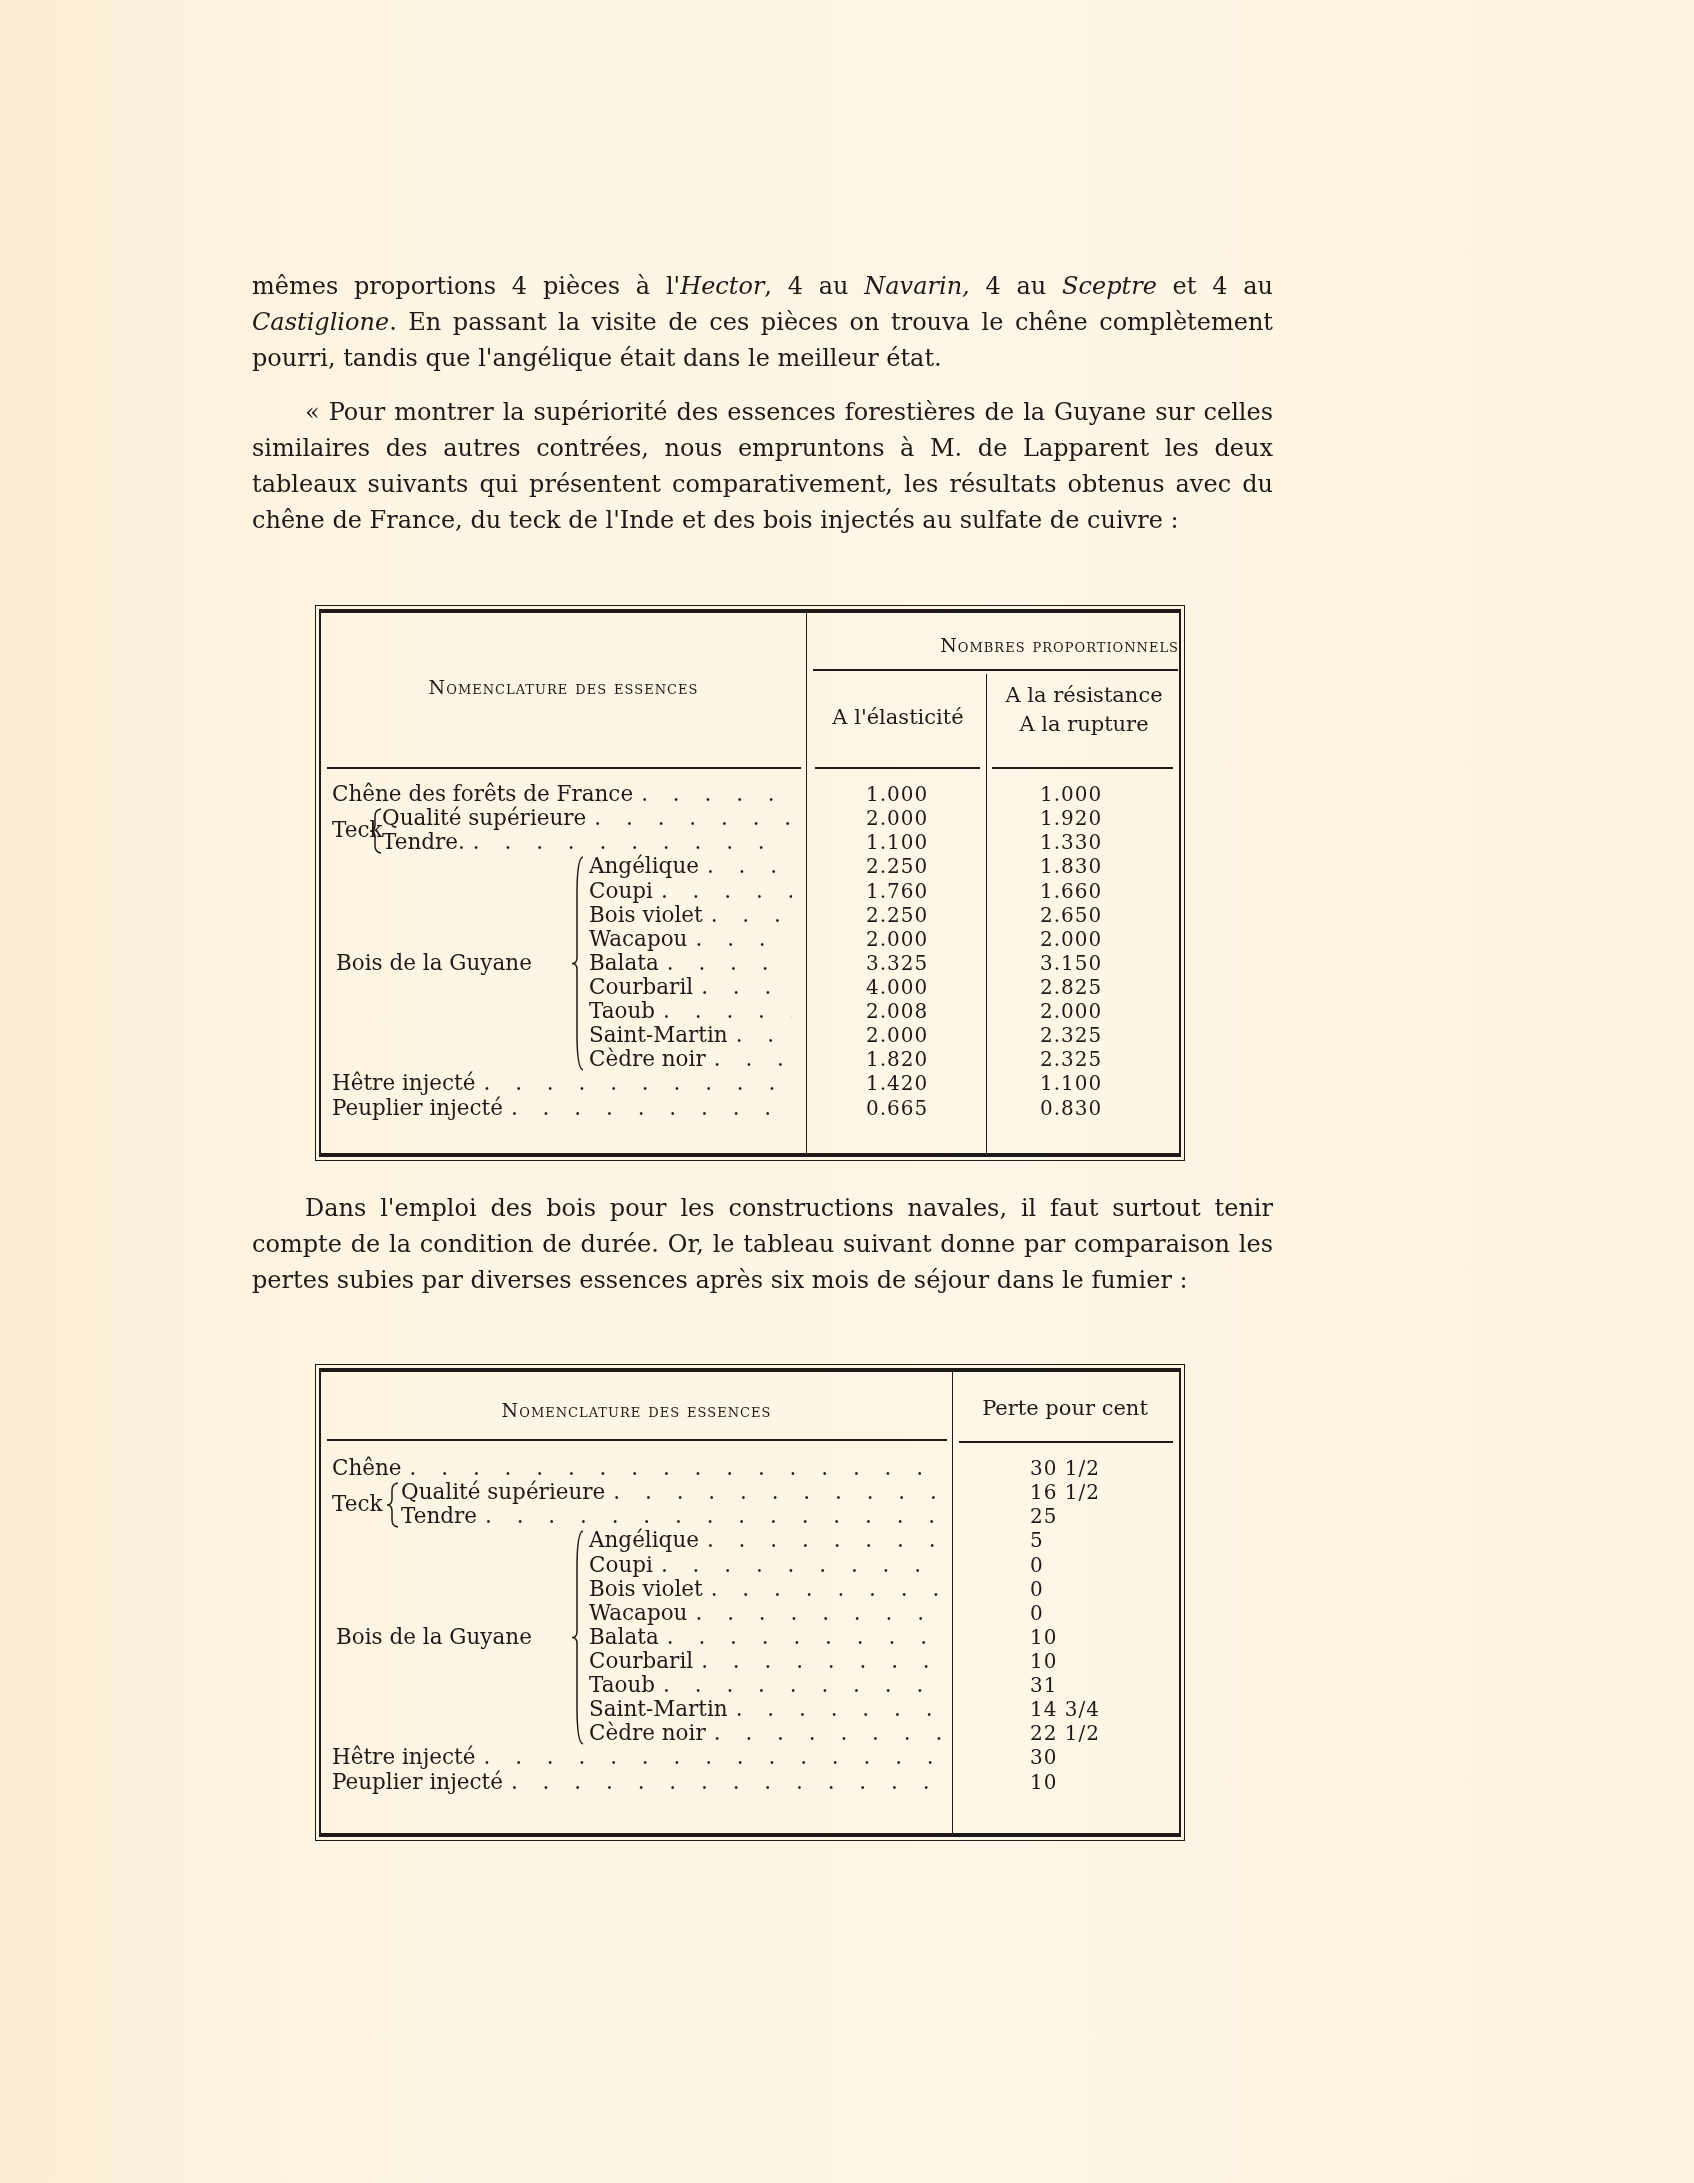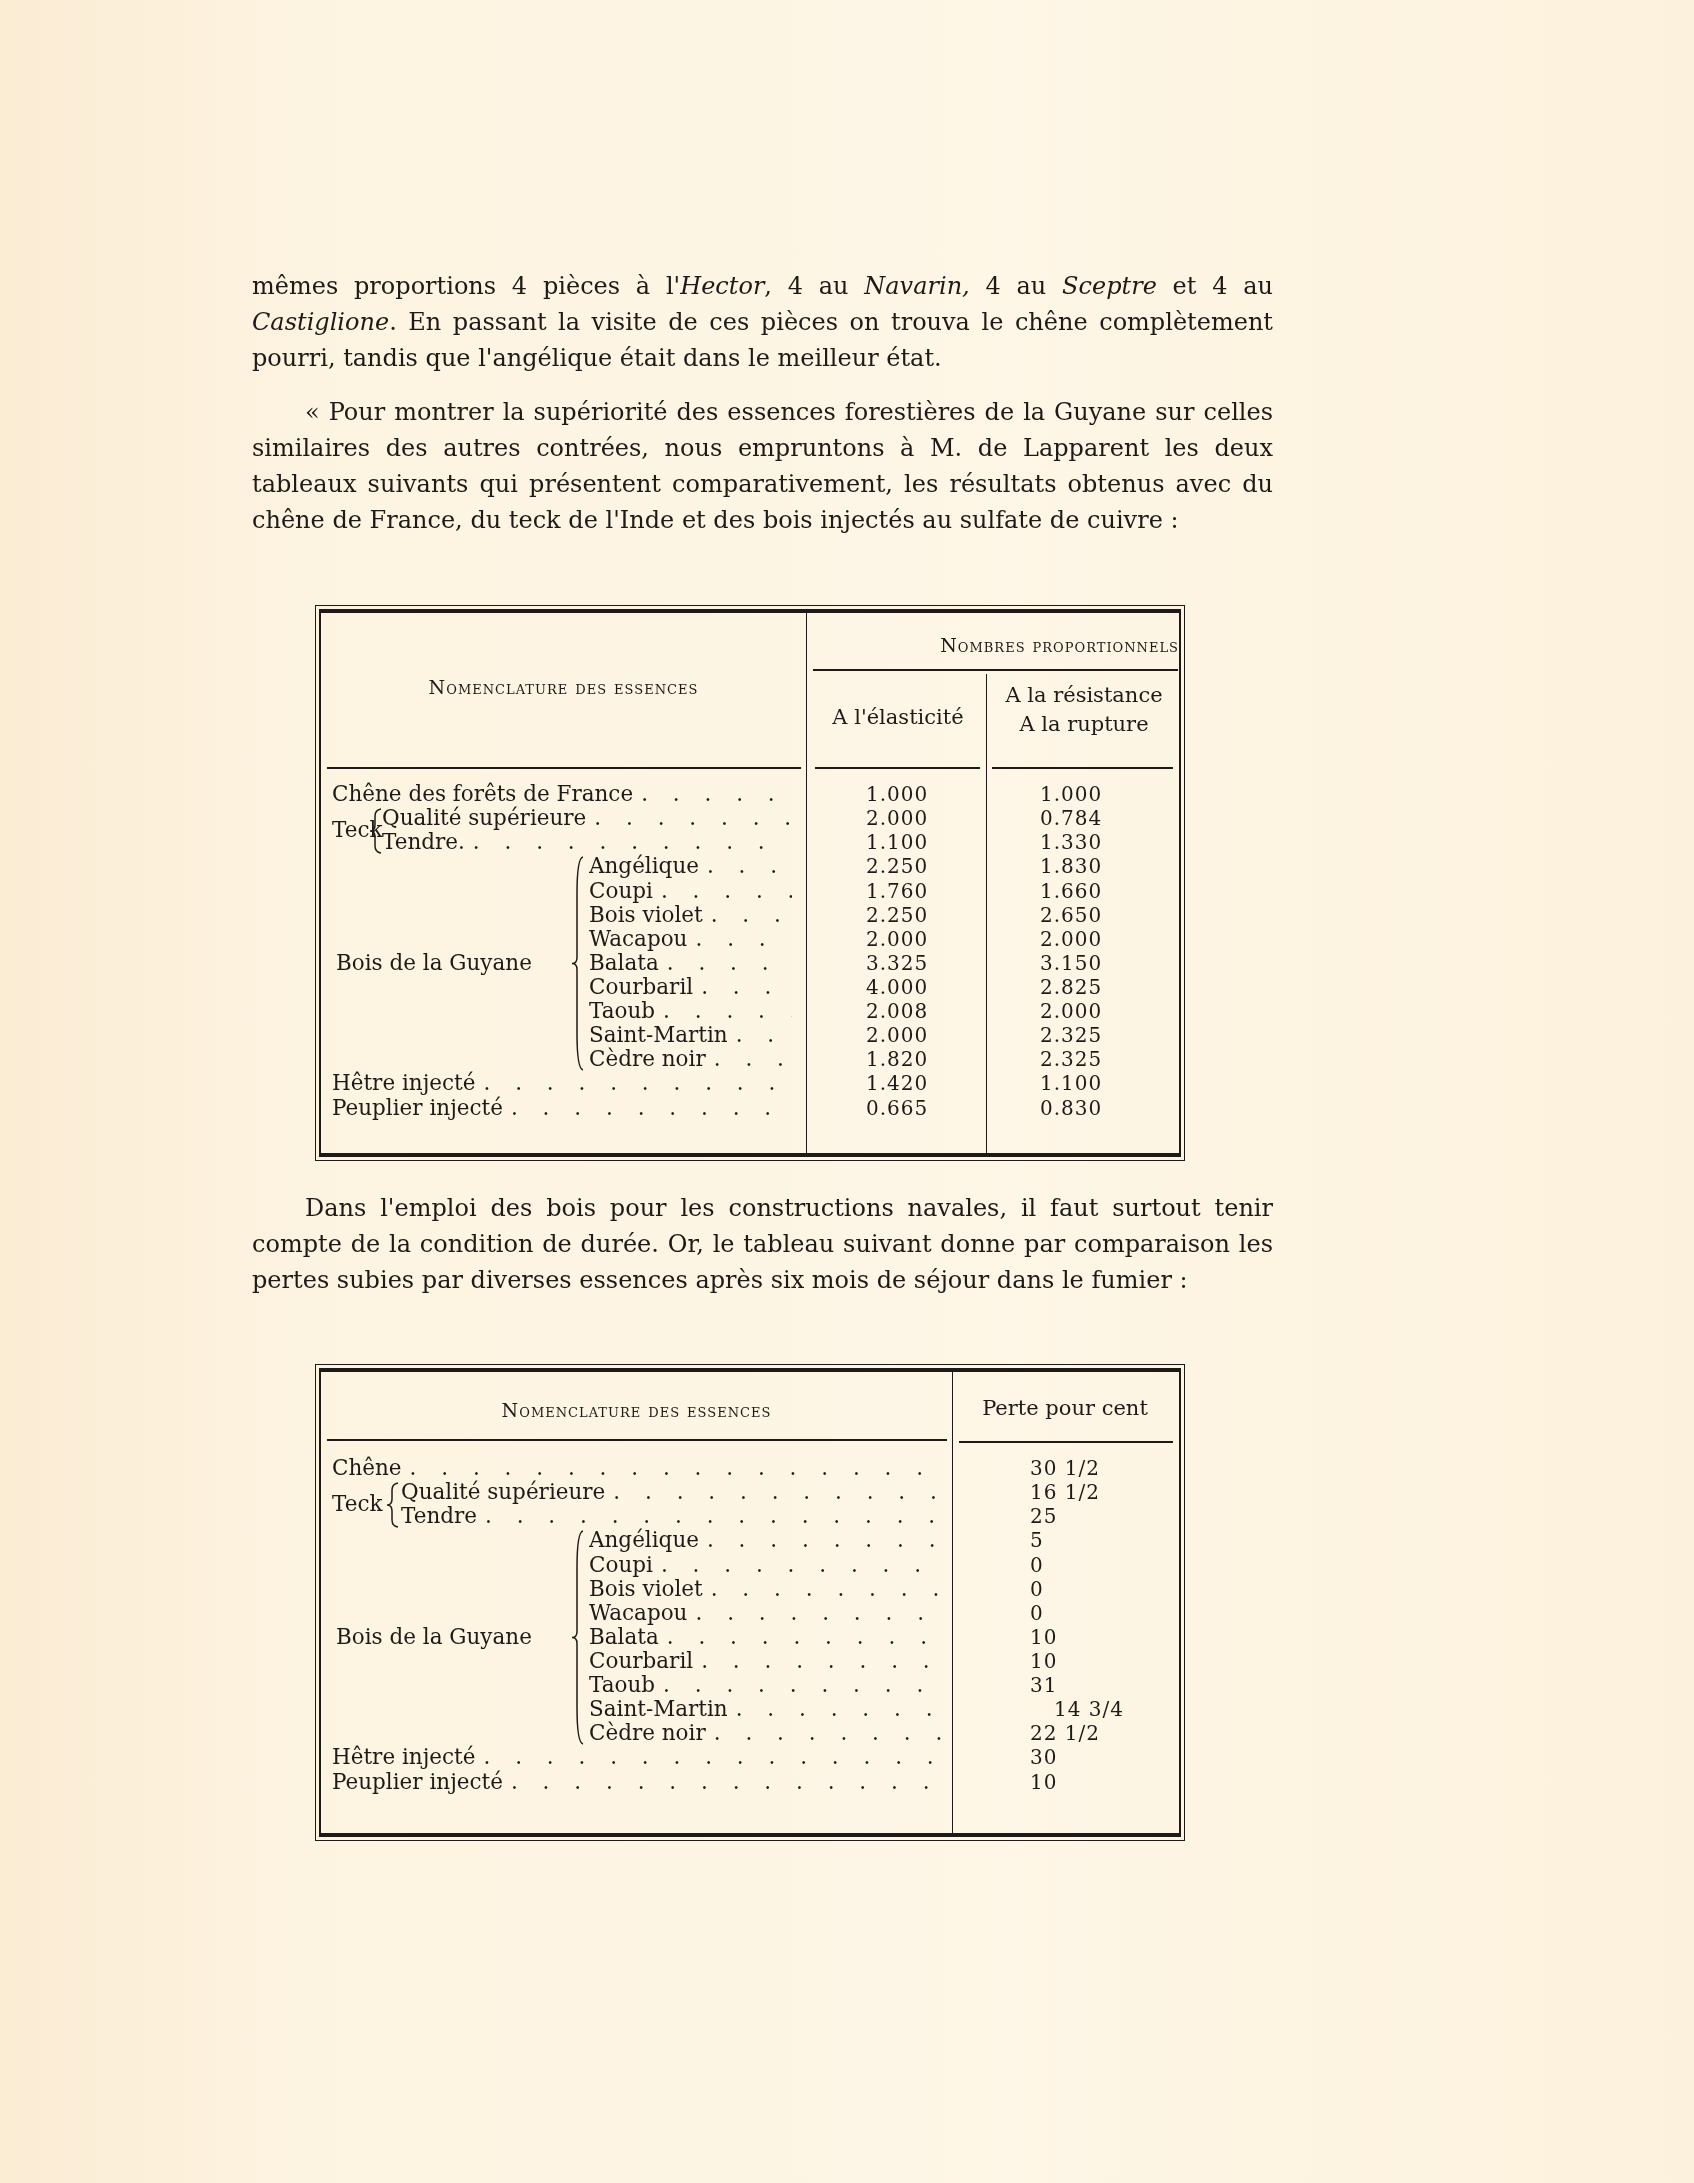--- a/index.html
+++ b/index.html
@@ -86,21 +86,21 @@
     <div class="hd" style="left:488px; width:178px; top:90px; font-size:21px;">A l'élasticité</div>
     <div class="hd" style="left:668px; width:190px; top:68px; font-size:21px;">A la résistance</div>
     <div class="hd" style="left:668px; width:190px; top:97px; font-size:21px;">A la rupture</div>
 
     <div id="t1-body">
         <div class="row" style="left: 11px; top: 169px; max-width: 459px; overflow: hidden;"><span>Chêne des forêts de France</span><span class="dots" style="margin-left:8px;">. . . . . .</span></div>
         <div class="num" style="left:545px; top:169px;">1.000</div>
         <div class="num" style="left:719px; top:169px;">1.000</div>
         <div class="row" style="left: 61px; top: 193px; max-width: 409px; overflow: hidden;"><span>Qualité supérieure</span><span class="dots" style="margin-left:8px;">. . . . . . .</span></div>
         <div class="num" style="left:545px; top:193px;">2.000</div>
-        <div class="num" style="left:719px; top:193px;">0.784</div>
+        <div class="num" style="left:719px; top:193px;">1.920</div>
         <div class="row" style="left: 61px; top: 217px; max-width: 409px; overflow: hidden;"><span>Tendre.</span><span class="dots" style="margin-left:8px;">. . . . . . . . . . . .</span></div>
         <div class="num" style="left:545px; top:217px;">1.100</div>
         <div class="num" style="left:719px; top:217px;">1.330</div>
         <div class="row" style="left: 268px; top: 241px; max-width: 203px; overflow: hidden;"><span>Angélique</span><span class="dots" style="margin-left:8px;">. . . .</span></div>
         <div class="num" style="left:545px; top:241px;">2.250</div>
         <div class="num" style="left:719px; top:241px;">1.830</div>
         <div class="row" style="left: 268px; top: 266px; max-width: 203px; overflow: hidden;"><span>Coupi</span><span class="dots" style="margin-left:8px;">. . . . . .</span></div>
         <div class="num" style="left:545px; top:266px;">1.760</div>
         <div class="num" style="left:719px; top:266px;">1.660</div>
         <div class="row" style="left: 268px; top: 290px; max-width: 203px; overflow: hidden;"><span>Bois violet</span><span class="dots" style="margin-left:8px;">. . . .</span></div>
@@ -168,21 +168,21 @@
         <div class="num" style="left:709px; top:205px;">0</div>
         <div class="row" style="left: 268px; top: 229px; max-width: 353px; overflow: hidden;"><span>Wacapou</span><span class="dots" style="margin-left:8px;">. . . . . . . . . .</span></div>
         <div class="num" style="left:709px; top:229px;">0</div>
         <div class="row" style="left: 268px; top: 253px; max-width: 353px; overflow: hidden;"><span>Balata</span><span class="dots" style="margin-left:8px;">. . . . . . . . . . . .</span></div>
         <div class="num" style="left:709px; top:253px;">10</div>
         <div class="row" style="left: 268px; top: 277px; max-width: 353px; overflow: hidden;"><span>Courbaril</span><span class="dots" style="margin-left:8px;">. . . . . . . . . .</span></div>
         <div class="num" style="left:709px; top:277px;">10</div>
         <div class="row" style="left: 268px; top: 301px; max-width: 353px; overflow: hidden;"><span>Taoub</span><span class="dots" style="margin-left:8px;">. . . . . . . . . . .</span></div>
         <div class="num" style="left:709px; top:301px;">31</div>
         <div class="row" style="left: 268px; top: 325px; max-width: 353px; overflow: hidden;"><span>Saint-Martin</span><span class="dots" style="margin-left:8px;">. . . . . . . .</span></div>
-        <div class="num" style="left:709px; top:325px;margin-left:24px;">14 3/4</div>
+        <div class="num" style="left:709px; top:325px;">14 3/4</div>
         <div class="row" style="left: 268px; top: 349px; max-width: 353px; overflow: hidden;"><span>Cèdre noir</span><span class="dots" style="margin-left:8px;">. . . . . . . .</span></div>
         <div class="num" style="left:709px; top:349px;">22 1/2</div>
         <div class="row" style="left: 11px; top: 373px; max-width: 609px; overflow: hidden;"><span>Hêtre injecté</span><span class="dots" style="margin-left:8px;">. . . . . . . . . . . . . . . . . . .</span></div>
         <div class="num" style="left:709px; top:373px;">30</div>
         <div class="row" style="left: 11px; top: 398px; max-width: 609px; overflow: hidden;"><span>Peuplier injecté</span><span class="dots" style="margin-left:8px;">. . . . . . . . . . . . . . . . . .</span></div>
         <div class="num" style="left:709px; top:398px;">10</div>
         <div class="group-label" style="left:11px; top:120px;">Teck</div>
         <svg class="brace-svg" width="15" height="46" style="left:65px; top:110px;" viewBox="0 0 30 92.3906">
           <path d="M24 2 Q12 4 12 16.17 L12 34.2 Q12 46.2 2 46.2 Q12 46.2 12 58.2 L12 76.23 Q12 88.4 24 90.4" fill="none" stroke="#1d1a17" stroke-width="3"></path>
         </svg>

